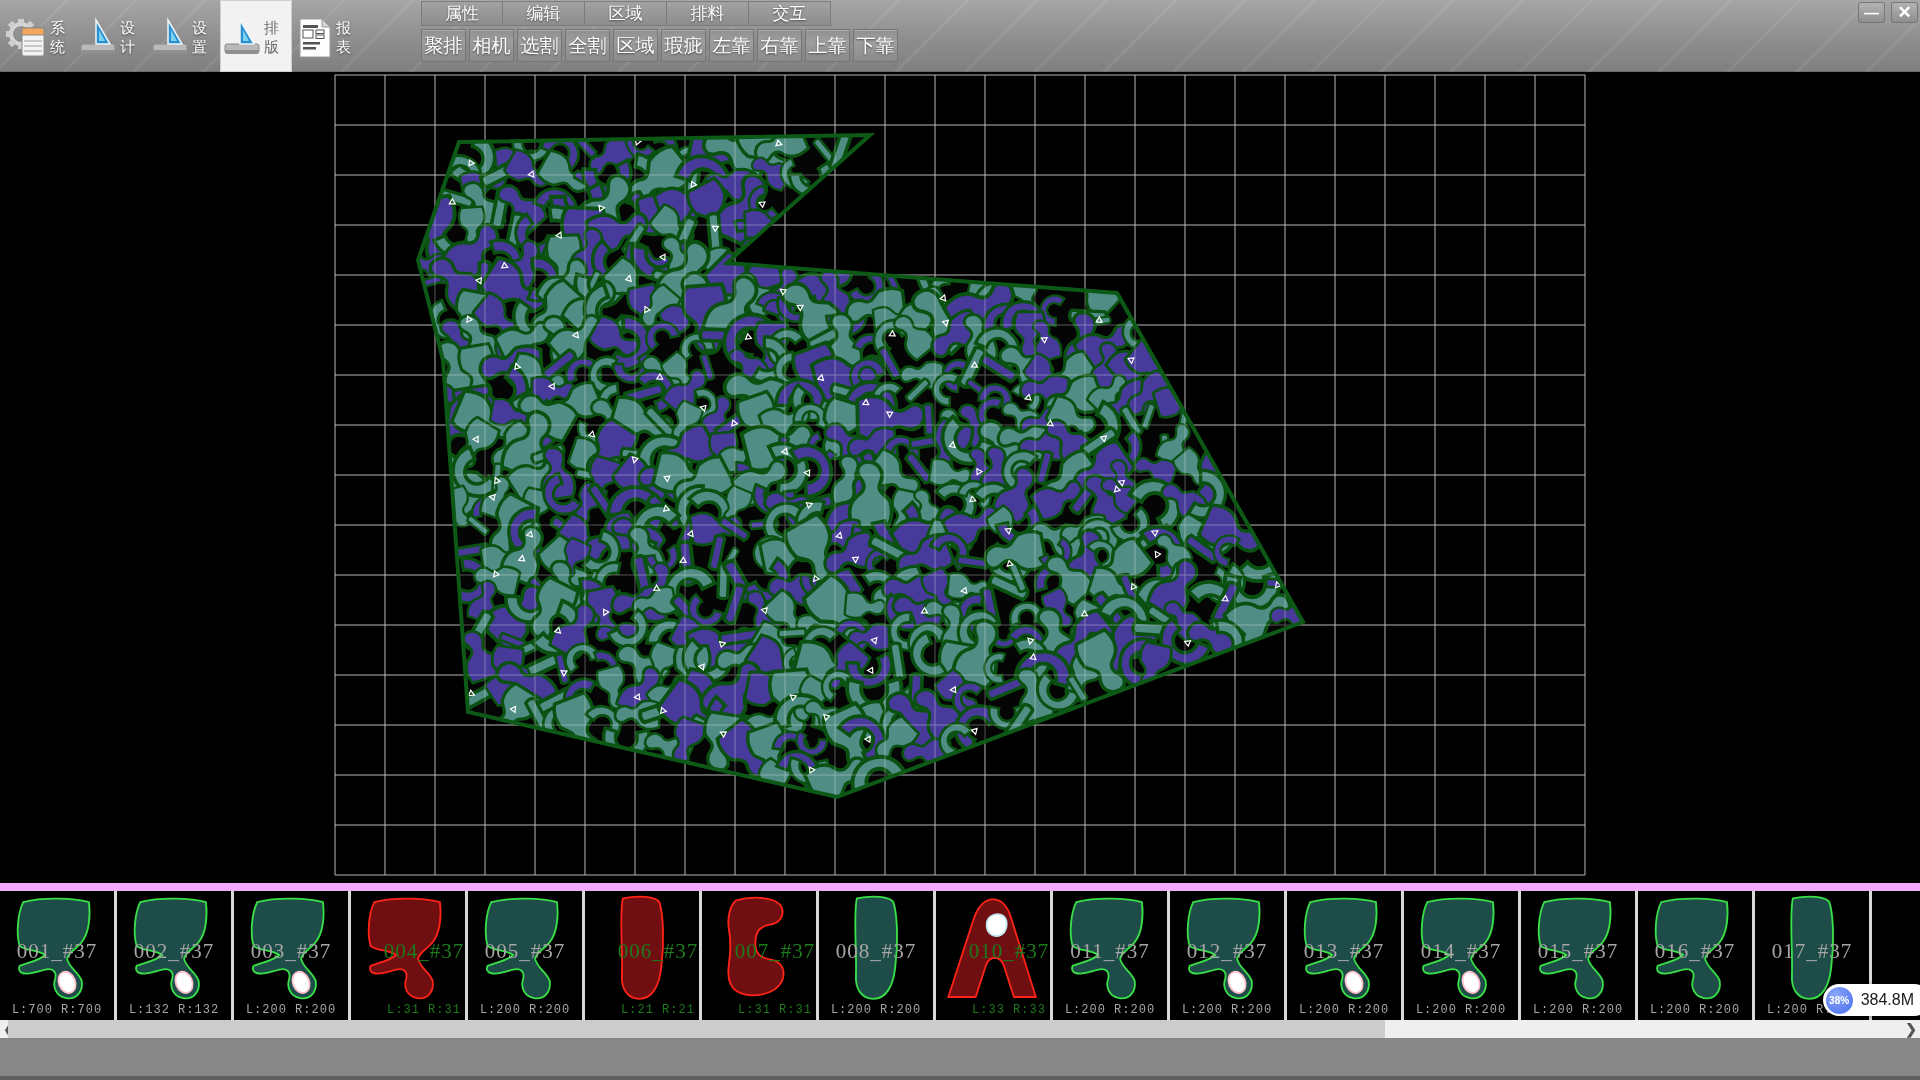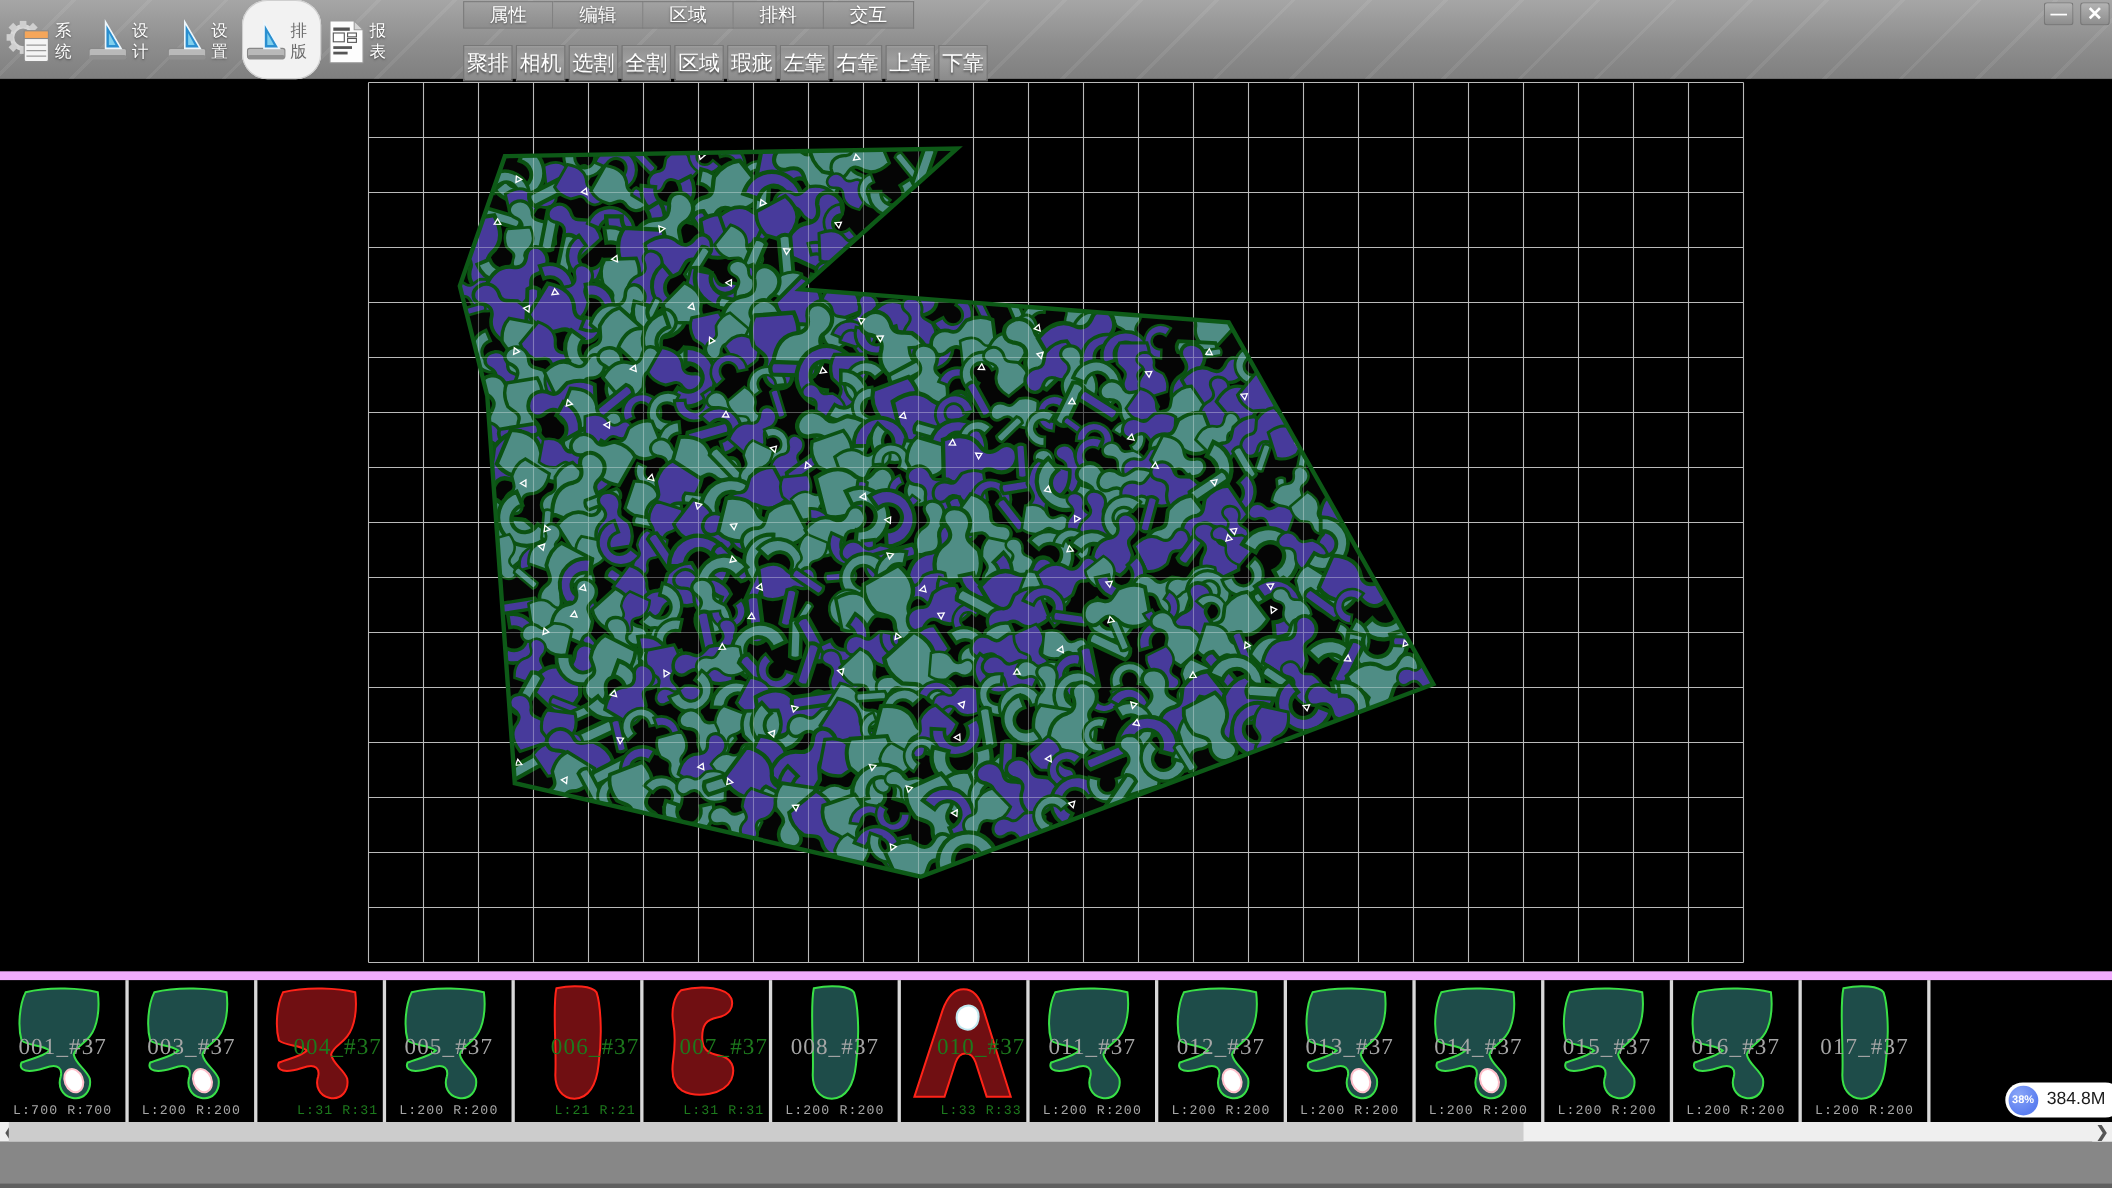--- a/index.html
+++ b/index.html
@@ -8,32 +8,32 @@
 
   
   .toolbar{position:absolute;left:0;top:0;width:1920px;height:72px;
     background:linear-gradient(#a6a6a6,#8e8e8e 55%,#7f7f7f);
     box-shadow:inset 0 -1px 0 #6d6d6d;}
   .toolbar::after{content:"";position:absolute;inset:0;pointer-events:none;
     background:repeating-linear-gradient(135deg,transparent 0 46px,rgba(255,255,255,.07) 46px 49px);}
   .appbtns{position:absolute;left:4px;top:0;height:72px;display:flex;z-index:3;}
   .appbtn{width:72px;height:72px;display:flex;flex-direction:row;align-items:center;
     justify-content:flex-start;padding-top:3px;box-sizing:border-box;cursor:default;}
-  .appbtn.active{background:#f2f2f2;box-shadow:inset 0 0 0 1px #cfcfcf;border-radius:23px;}
+  .appbtn.active{background:#f2f2f2;box-shadow:inset 0 0 0 1px #cfcfcf;}
   .appbtn .lbl{font-size:15px;color:#fff;text-shadow:0 1px 2px rgba(0,0,0,.55);margin-top:1px;}
   .appbtn.active .lbl{color:#6b6b6b;text-shadow:none;}
   .appicon{width:46px;height:46px;display:flex;align-items:center;justify-content:center;}
 
   .menus{position:absolute;left:407px;top:0;right:80px;height:72px;z-index:2;}
   .menurow1{position:absolute;left:14px;top:1px;height:26px;display:flex;}
   .mbtn1{width:82px;height:25px;display:flex;align-items:center;justify-content:center;
     color:#fff;font-size:17px;text-shadow:0 1px 2px rgba(0,0,0,.5);
     background:linear-gradient(#a2a2a2,#8d8d8d);border:1px solid #7b7b7b;border-left:none;box-sizing:border-box;}
   .mbtn1:first-child{border-left:1px solid #7b7b7b;}
-  .menurow2{position:absolute;left:14px;top:41px;height:34px;display:flex;gap:3px;}
+  .menurow2{position:absolute;left:14px;top:29px;height:34px;display:flex;gap:3px;}
   .mbtn2{width:45px;height:33px;display:flex;align-items:center;justify-content:center;
     color:#fff;font-size:19px;text-shadow:0 1px 2px rgba(0,0,0,.55);
     background:linear-gradient(#909090,#9e9e9e 40%,#8a8a8a);
     border:1px solid #767676;box-shadow:inset 0 1px 0 rgba(255,255,255,.25);box-sizing:border-box;}
 
   .winctl{position:absolute;right:2px;top:2px;display:flex;gap:6px;z-index:4;}
   .wbtn{width:27px;height:21px;display:flex;align-items:center;justify-content:center;
     color:#fff;font-weight:bold;border-radius:3px;
     background:linear-gradient(#b5b5b5,#8c8c8c);box-shadow:inset 0 0 0 1px #777;}
   .wbtn.close{font-size:17px;}
@@ -953,20 +953,28 @@
         <ellipse cx="66" cy="98" rx="9" ry="12" transform="rotate(-22 66 98)" fill="#ffffff" stroke="#ffc0cb" stroke-width="2"></ellipse>
     </svg>
     <div class="cid t-gray">001_#37</div>
     <div class="clr t-gray">L:700 R:700</div>
     </div>
     <div class="cell">
       <svg viewBox="0 0 110 125" preserveAspectRatio="xMidYMid meet">
       <path d="M18,10 C42,4 74,6 90,10 C92,26 90,44 82,54 C76,62 68,64 66,72 C68,82 78,86 82,96 C84,108 76,118 64,115 C54,113 50,103 53,94 C55,86 50,82 42,84 C34,86 26,90 18,88 C14,87 12,84 14,80 C24,76 36,74 42,68 C34,62 22,64 14,58 C10,44 12,22 18,10 Z" fill="#1e4c49" stroke="#39e047" stroke-width="2"></path>
         <ellipse cx="66" cy="98" rx="9" ry="12" transform="rotate(-22 66 98)" fill="#ffffff" stroke="#ffc0cb" stroke-width="2"></ellipse>
     </svg>
+    <div class="cid t-gray">002_#37</div>
+    <div class="clr t-gray">L:132 R:132</div>
+    </div>
+    <div class="cell">
+      <svg viewBox="0 0 110 125" preserveAspectRatio="xMidYMid meet">
+      <path d="M18,10 C42,4 74,6 90,10 C92,26 90,44 82,54 C76,62 68,64 66,72 C68,82 78,86 82,96 C84,108 76,118 64,115 C54,113 50,103 53,94 C55,86 50,82 42,84 C34,86 26,90 18,88 C14,87 12,84 14,80 C24,76 36,74 42,68 C34,62 22,64 14,58 C10,44 12,22 18,10 Z" fill="#1e4c49" stroke="#39e047" stroke-width="2"></path>
+        <ellipse cx="66" cy="98" rx="9" ry="12" transform="rotate(-22 66 98)" fill="#ffffff" stroke="#ffc0cb" stroke-width="2"></ellipse>
+    </svg>
     <div class="cid t-gray">003_#37</div>
     <div class="clr t-gray">L:200 R:200</div>
     </div>
     <div class="cell">
       <svg viewBox="0 0 110 125" preserveAspectRatio="xMidYMid meet">
       <path d="M18,10 C42,4 74,6 90,10 C92,26 90,44 82,54 C76,62 68,64 66,72 C68,82 78,86 82,96 C84,108 76,118 64,115 C54,113 50,103 53,94 C55,86 50,82 42,84 C34,86 26,90 18,88 C14,87 12,84 14,80 C24,76 36,74 42,68 C34,62 22,64 14,58 C10,44 12,22 18,10 Z" fill="#700f12" stroke="#ff2318" stroke-width="2"></path>
     </svg>
     <div class="cid t-green">004_#37</div>
     <div class="clr t-green">L:31 R:31</div>
     </div>

